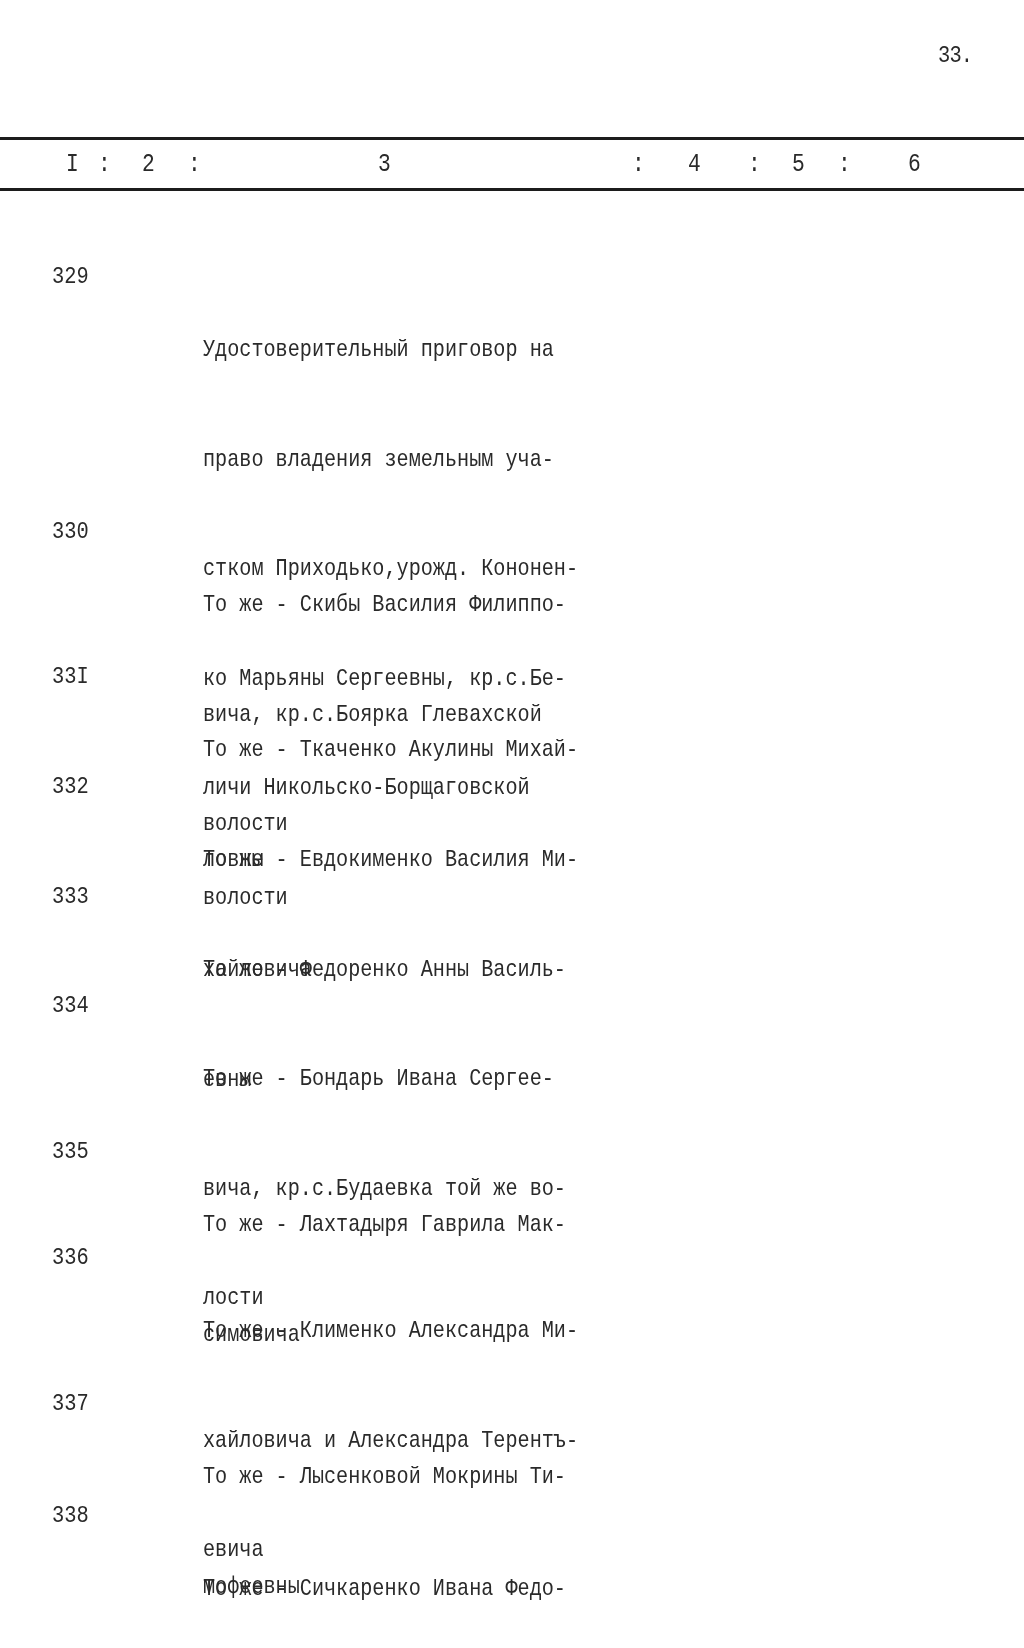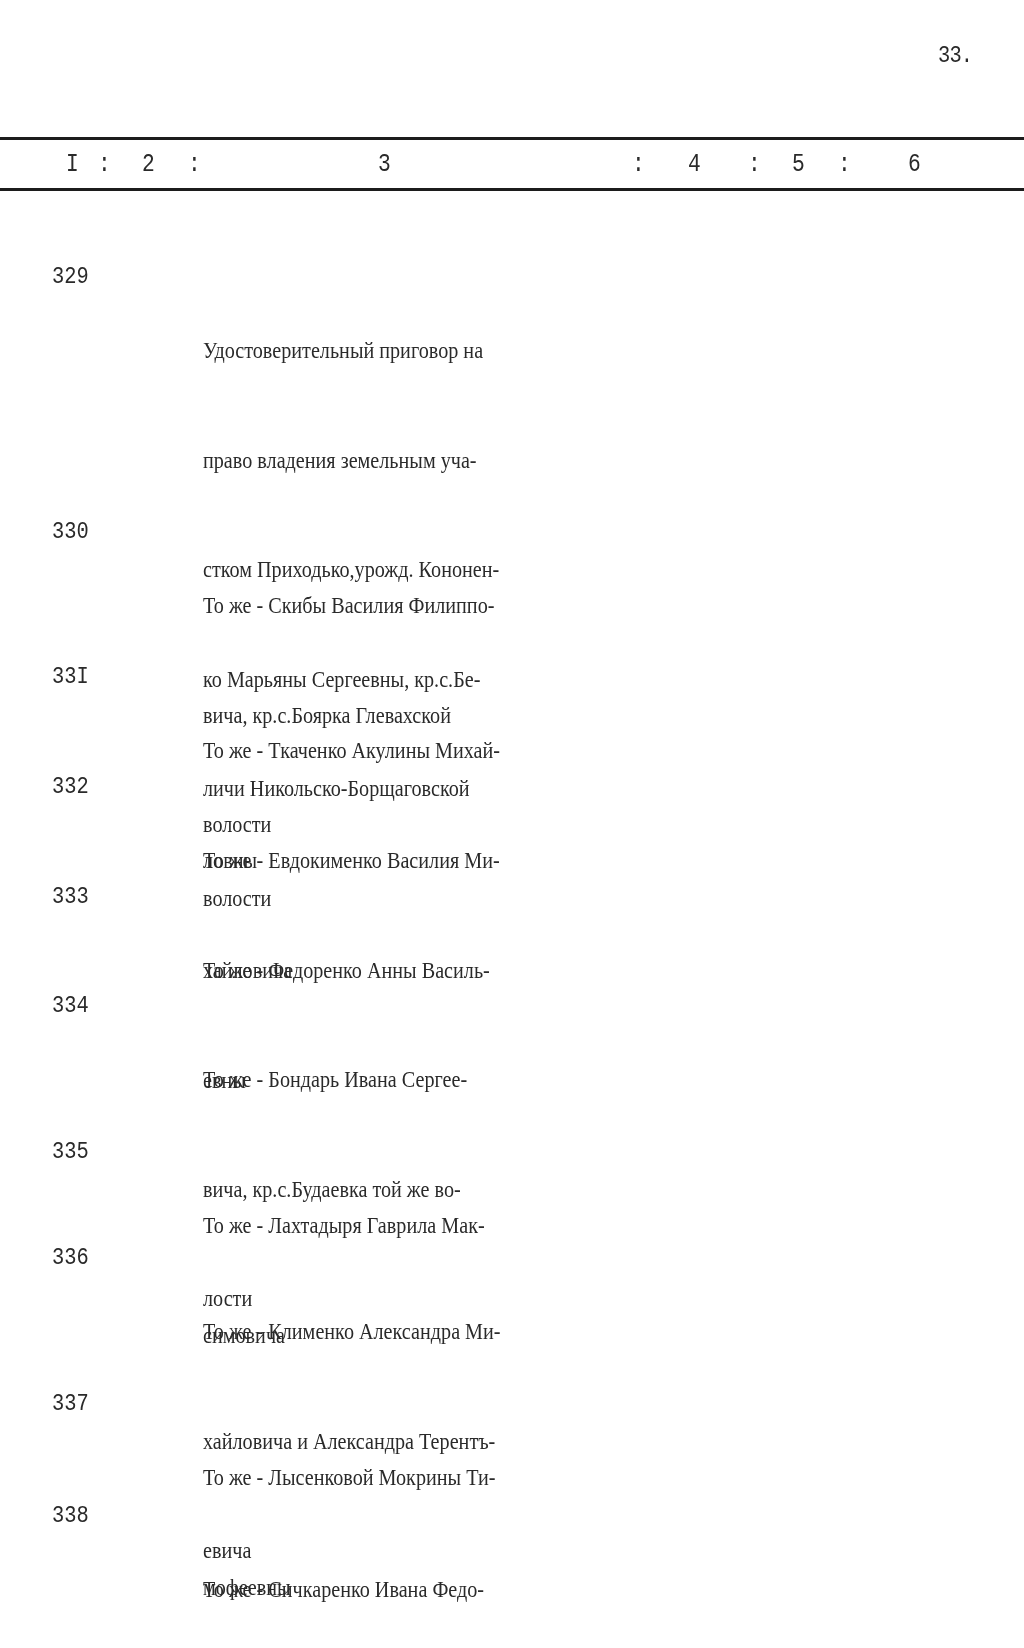--- a/index.html
+++ b/index.html
@@ -68,21 +68,20 @@
   }
   .entry-text {
     position: absolute;
     left: 203px;
     top: 0;
     width: 520px;
     font-size: 24px;
     line-height: 36.5px;
     white-space: pre;
     letter-spacing: 0px;
-    font-family: Liberation Serif, serif;
   }
   .entry-text .ln {
     display: block;
     transform: scaleX(0.84);
     transform-origin: left top;
   }
 </style>
 </head>
 <body>
 

